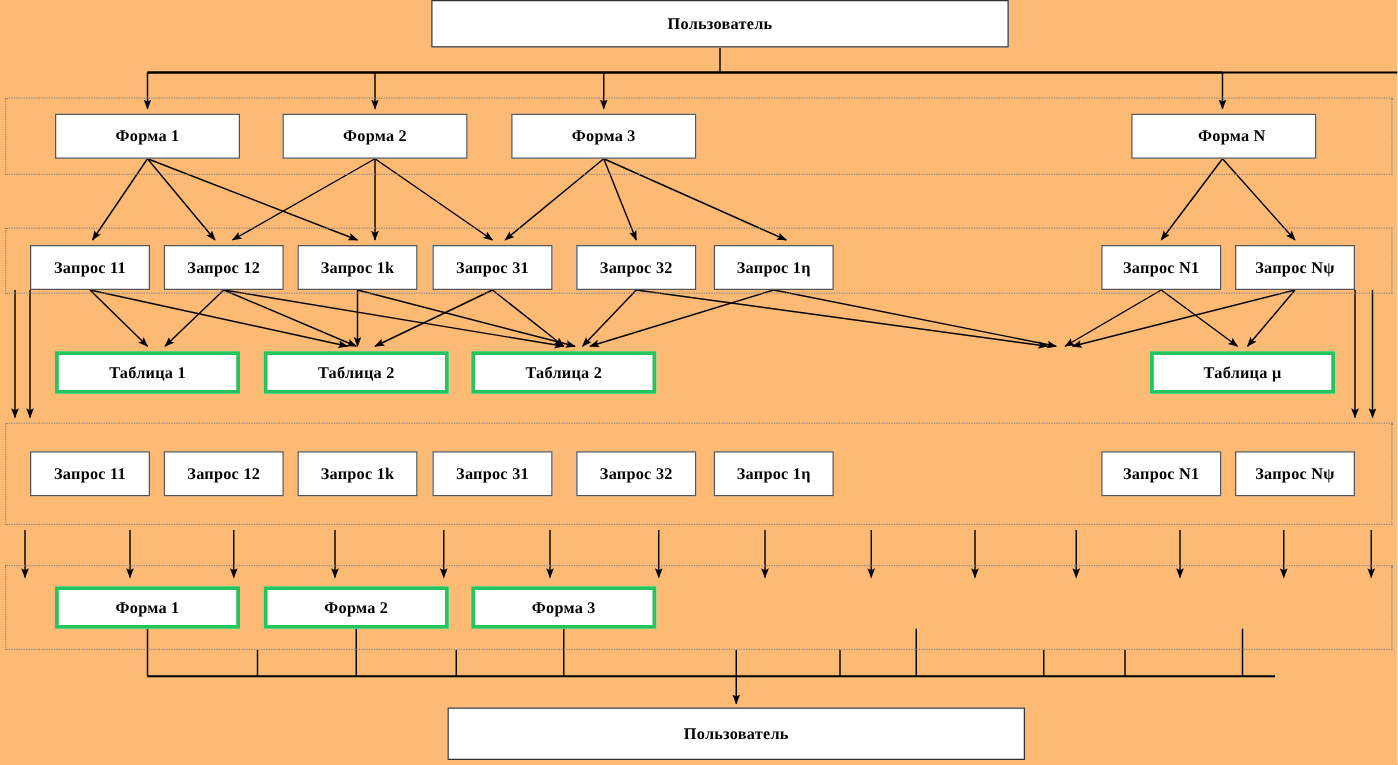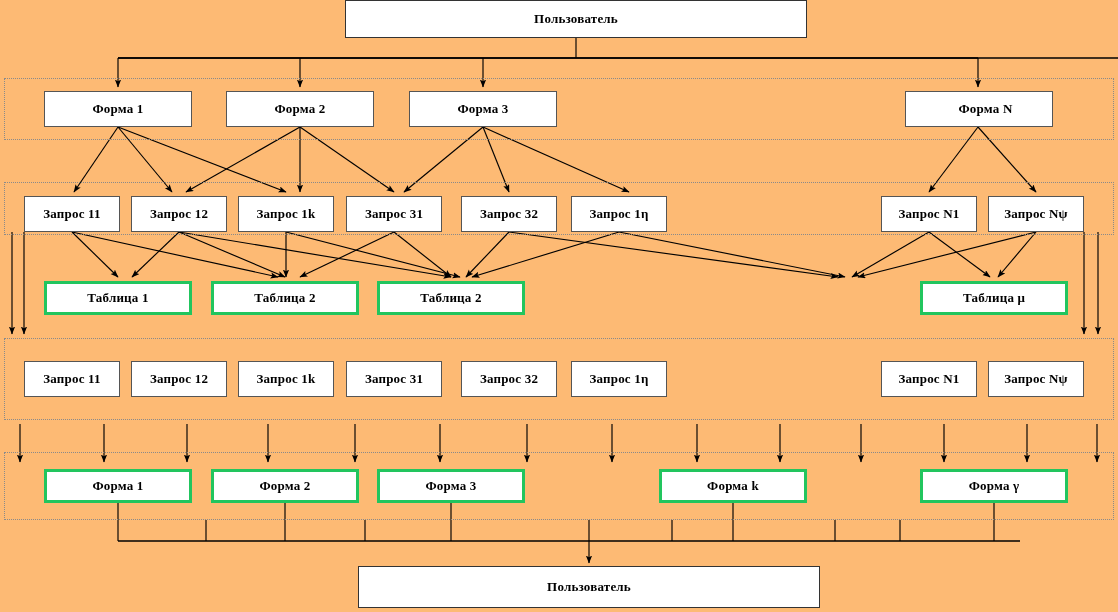--- a/index.html
+++ b/index.html
@@ -135,18 +135,16 @@
   <div class="node" style="left:238px;top:361px;width:96px;height:36px;">Запрос 1k</div>
   <div class="node" style="left:346px;top:361px;width:96px;height:36px;">Запрос 31</div>
   <div class="node" style="left:461px;top:361px;width:96px;height:36px;">Запрос 32</div>
   <div class="node" style="left:571px;top:361px;width:96px;height:36px;">Запрос 1η</div>
   <div class="node" style="left:881px;top:361px;width:96px;height:36px;">Запрос N1</div>
   <div class="node" style="left:988px;top:361px;width:96px;height:36px;">Запрос Nψ</div>
 
   <div class="node thin" style="left:44px;top:469px;width:148px;height:34px;">Форма 1</div>
   <div class="node thin" style="left:211px;top:469px;width:148px;height:34px;">Форма 2</div>
   <div class="node thin" style="left:377px;top:469px;width:148px;height:34px;">Форма 3</div>
-  <div class="node thin" style="left:659px;top:469px;width:148px;height:34px;">Форма k</div>
-  <div class="node thin" style="left:920px;top:469px;width:148px;height:34px;">Форма γ</div>
 
   <div class="node user" style="left:358px;top:566px;width:462px;height:42px;">Пользователь</div>
 
 </div>
 
 </body></html>

